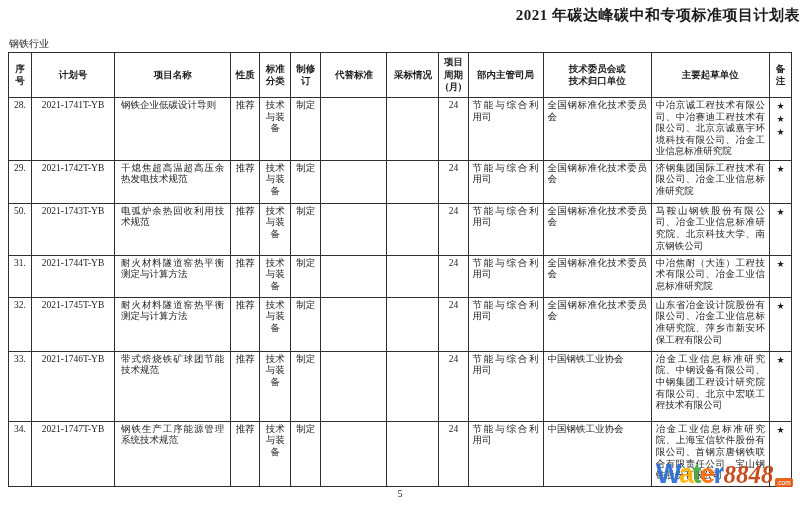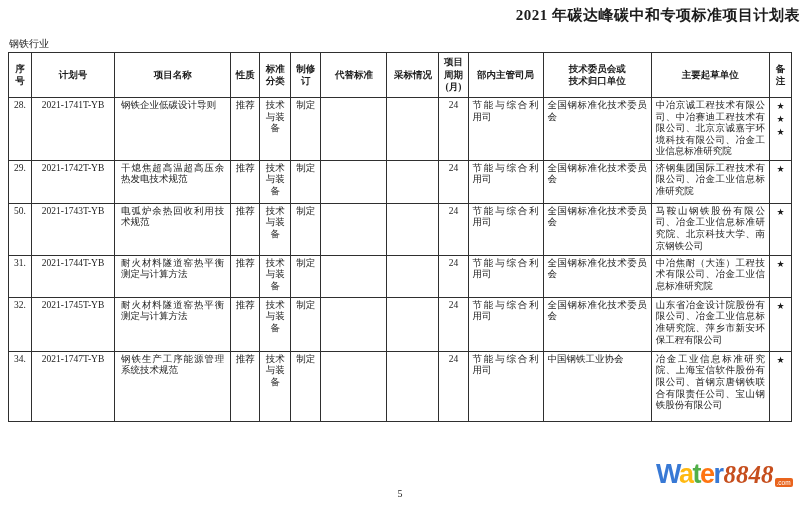--- a/index.html
+++ b/index.html
@@ -232,20 +232,35 @@
     <td class="c">制定</td>
     <td></td>
     <td></td>
     <td class="c">24</td>
     <td class="j">节能与综合利用司</td>
     <td class="j">全国钢标准化技术委员会</td>
     <td class="j">山东省冶金设计院股份有限公司、冶金工业信息标准研究院、萍乡市新安环保工程有限公司</td>
     <td class="remark">★</td>
   </tr>
       <tr>
+    <td class="c">33.</td>
+    <td class="c">2021-1746T-YB</td>
+    <td class="name">带式焙烧铁矿球团节能技术规范</td>
+    <td class="c">推荐</td>
+    <td class="c">技术与装备</td>
+    <td class="c">制定</td>
+    <td></td>
+    <td></td>
+    <td class="c">24</td>
+    <td class="j">节能与综合利用司</td>
+    <td class="j">中国钢铁工业协会</td>
+    <td class="j">冶金工业信息标准研究院、中钢设备有限公司、中钢集团工程设计研究院有限公司、北京中宏联工程技术有限公司</td>
+    <td class="remark">★</td>
+  </tr>
+      <tr>
     <td class="c">34.</td>
     <td class="c">2021-1747T-YB</td>
     <td class="name">钢铁生产工序能源管理系统技术规范</td>
     <td class="c">推荐</td>
     <td class="c">技术与装备</td>
     <td class="c">制定</td>
     <td></td>
     <td></td>
     <td class="c">24</td>
     <td class="j">节能与综合利用司</td>

